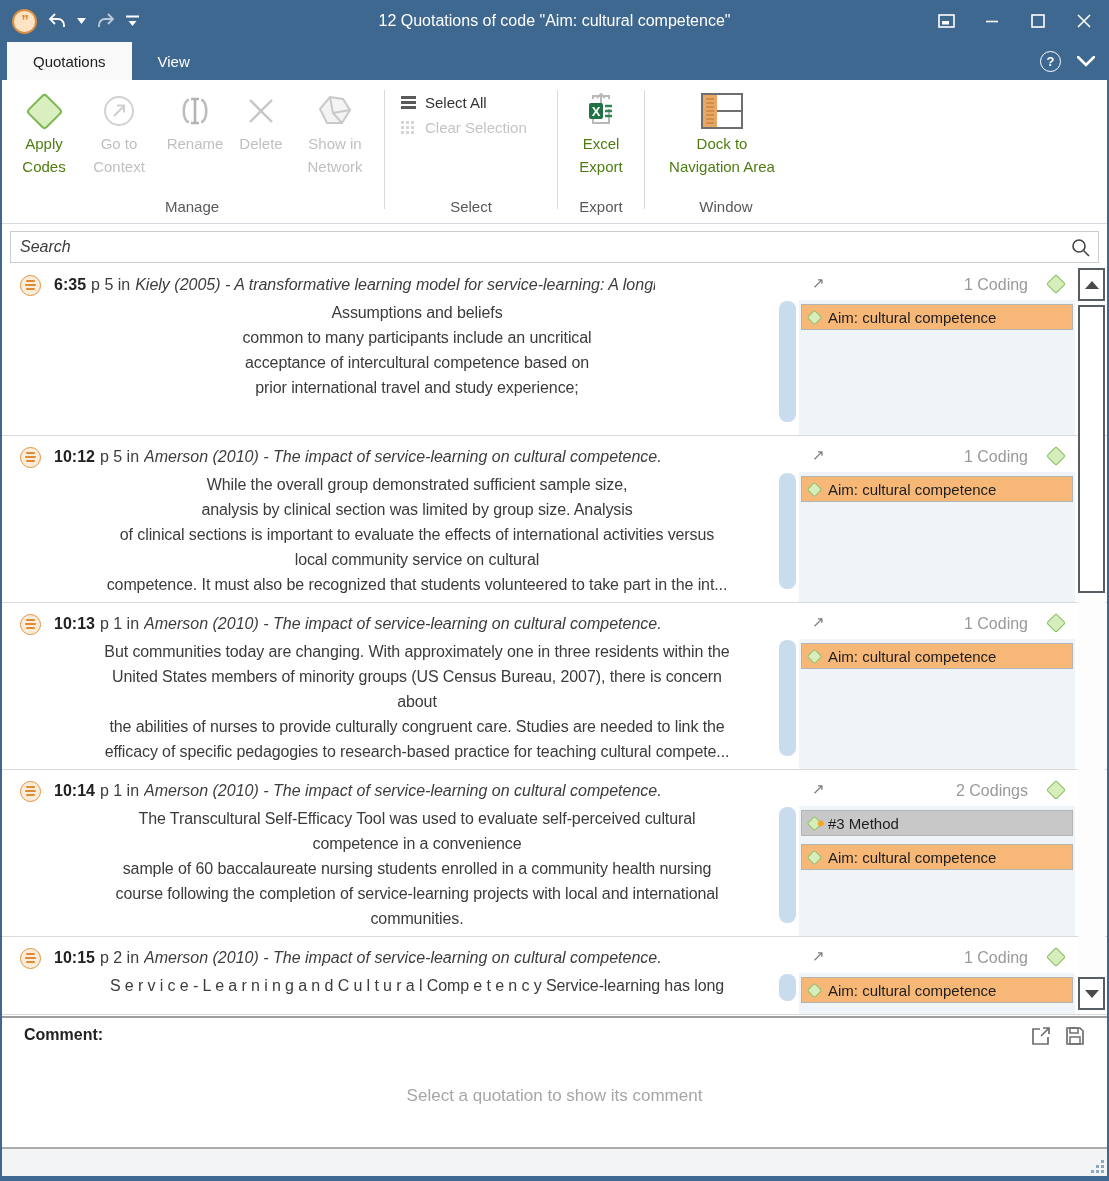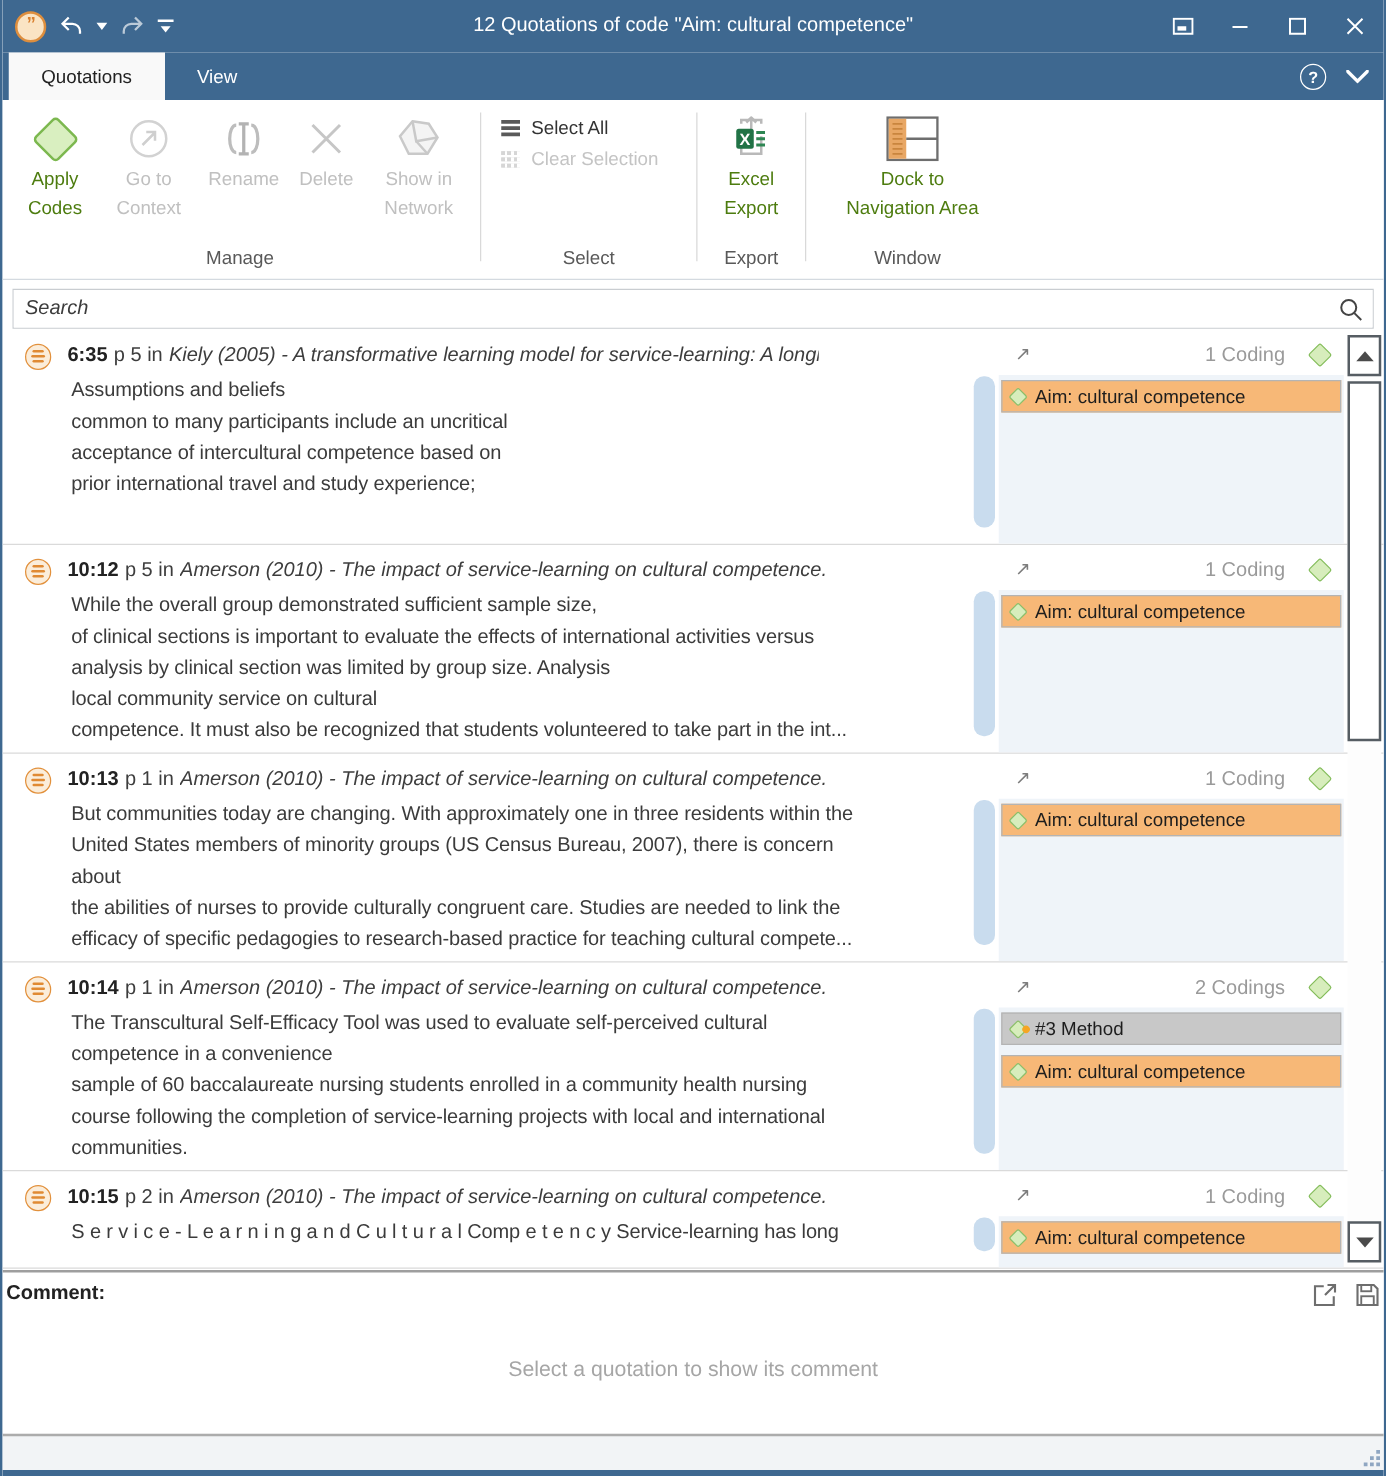--- a/index.html
+++ b/index.html
@@ -46,21 +46,21 @@
   .bars-icon.light i{ background:#dcdcdc; height:3px;
     background-image:repeating-linear-gradient(90deg,#d6d6d6 0 3px,#fff 3px 5px); }
   
   .searchwrap{ background:#fff; padding:7px 8px 0; flex:none; height:40px; }
   .searchbox{ position:relative; height:32px; border:1px solid #c9cdd1; background:#fff; }
   .searchbox input{ width:100%; height:100%; border:0; outline:none; padding:0 34px 0 9px; font-size:16px;
     font-family:"Liberation Sans",sans-serif; color:#0f172a; }
   .searchbox input::placeholder{ font-style:italic; color:#3c3c3c; opacity:1; }
   .search-ic{ position:absolute; right:8px; top:6px; }
   
-  .list{ position:relative; height:752px; background:#fff; flex:none; overflow:hidden; }
+  .list{ position:relative; height:752px; background:#fff; flex:none; overflow:hidden;text-align:center; }
   .qrow{ position:relative; border-bottom:1px solid #dadada; overflow:hidden; }
   .qhead{ display:flex; align-items:center; padding:9px 0 0 18px; height:33px; }
   .qcircle{ width:21px; height:21px; border-radius:50%; background:#FBEDDA; border:1.5px solid #E2913D;
     display:flex; flex-direction:column; justify-content:center; align-items:center; gap:2px; flex:none; }
   .qcircle i{ display:block; height:2px; background:#E08A33; border-radius:1px; }
   .qcircle i:nth-child(1){ width:9px; } .qcircle i:nth-child(2){ width:11px; } .qcircle i:nth-child(3){ width:9px; }
   .qid{ font-weight:bold; font-size:16px; color:#222; margin-left:13px; }
   .qref{ font-size:16px; color:#3d3d3d; margin-left:5px; }
   .qdoc{ font-size:16px; color:#3d3d3d; font-style:italic; margin-left:5px; white-space:nowrap; overflow:hidden; max-width:520px; }
   .qgoto{ position:absolute; left:810px; top:10px; color:#7d7d7d; font-size:15px; }
@@ -80,21 +80,21 @@
     background:#F5A623; right:-3px; top:-3px; }
   
   .vscroll{ position:absolute; top:4px; right:2px; width:27px; bottom:6px; background:#fdfdfd; }
   .sbtn{ position:absolute; left:0; width:27px; height:33px; border:2px solid #565d63; background:#fff;
     display:flex; align-items:center; justify-content:center; }
   .sbtn.up{ top:0; } .sbtn.down{ bottom:0; }
   .sthumb{ position:absolute; left:0; width:27px; top:37px; height:288px; border:2px solid #565d63; background:#fff; }
   .tri{ width:0; height:0; border-left:7px solid transparent; border-right:7px solid transparent; }
   .tri.up{ border-bottom:8px solid #4a4a4a; } .tri.down{ border-top:8px solid #4a4a4a; }
   
-  .comment{ border-top:2px solid #9e9e9e; height:131px; background:#fff; position:relative; padding:8px 3px; flex:none; }
+  .comment{ border-top:2px solid #9e9e9e; height:131px; background:#fff; position:relative; padding:8px 22px; flex:none; }
   .comment-head{ display:flex; align-items:flex-start; }
   .comment-label{ font-weight:bold; font-size:16px; color:#222; }
   .comment-icons{ margin-left:auto; display:flex; gap:14px; }
   .comment-ph{ position:absolute; left:0; right:0; top:68px; text-align:center; color:#a6a6a6; font-size:17px; }
   
   .statusbar{ border-top:2px solid #acacac; height:29px; background:#F2F4F6; position:relative; flex:none; }
   .grip{ position:absolute; right:3px; bottom:3px; width:14px; height:14px; }
   .grip i{ position:absolute; width:3px; height:3px; background:#8FA6C2; }
   .bottombar{ height:5px; background:#3E6890; flex:none; margin-top:auto; }
   svg{ display:block; }
@@ -262,21 +262,21 @@
           </div>
           <div class="bl">Excel</div>
           <div class="bl">Export</div>
         </div>
       </div>
       <div class="rgroup-label">Export</div>
     </div>
     <div class="rsep"></div>
 
     <div class="rgroup" style="width:158px;">
-      <div class="rgroup-content" style="justify-content:flex-end; width:100%;">
+      <div class="rgroup-content" style="justify-content:flex-start; width:100%;">
         <div class="bigbtn" style="width:150px;">
           <div class="icon">
             <svg width="42" height="36" viewBox="0 0 42 36">
               <rect x="1" y="1" width="40" height="34" fill="#fff" stroke="#6e6e6e" stroke-width="2"></rect>
               <rect x="2" y="2" width="14" height="32" fill="#E8A765"></rect>
               <path d="M5 6 h8 M5 10 h8 M5 14 h8 M5 18 h8 M5 22 h8 M5 26 h8 M5 30 h8" stroke="#c9853e" stroke-width="1.4"></path>
               <path d="M16 18 h25" stroke="#6e6e6e" stroke-width="2"></path>
             </svg>
           </div>
           <div class="bl">Dock to</div>
@@ -337,22 +337,22 @@
           </span>
       <span class="qid">10:12</span>
       <span class="qref">p 5 in</span>
       <span class="qdoc">Amerson (2010) - The impact of service-learning on cultural competence.</span>
     </div>
     <span class="qgoto">↗</span>
     <span class="qcount">1 Coding</span>
     <span class="qdiamond"></span>
     <div class="qtext">
           <div>While the overall group demonstrated sufficient sample size,</div>
+          <div>analysis by clinical section was limited by group size. Analysis</div>
           <div>of clinical sections is important to evaluate the effects of international activities versus</div>
-          <div>analysis by clinical section was limited by group size. Analysis</div>
           <div>local community service on cultural</div>
           <div>competence. It must also be recognized that students volunteered to take part in the int...</div>
         </div>
     <div class="qbar"></div>
     <div class="qpanel">
           <div class="clabel orange">
             <span class="ldiamond"></span>
             <span>Aim: cultural competence</span>
           </div>
         </div>

